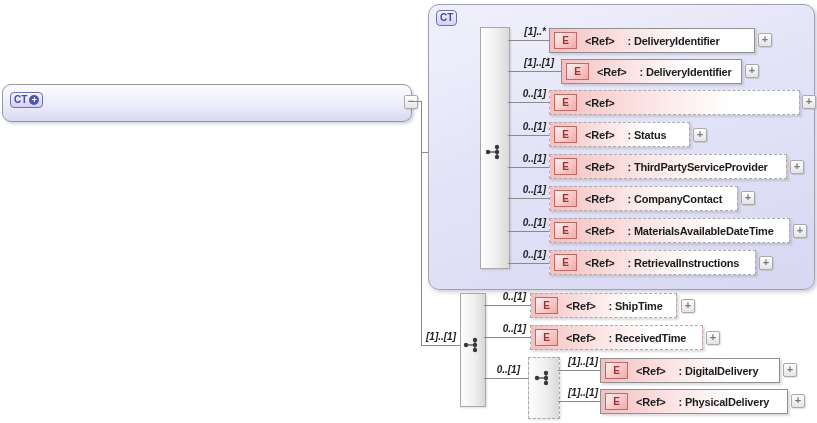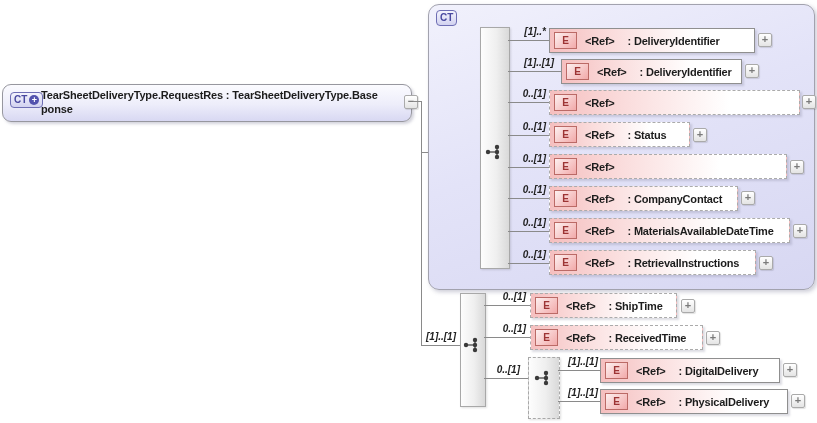--- a/index.html
+++ b/index.html
@@ -76,24 +76,20 @@
 </head>
 <body>
 
 <div class="canvas">
 
   <div class="root-box">
     <span class="ct-badge" style="left:7px;top:7px;">
         <span>CT</span>
         <span class="plusc">+</span>
       </span>
-    <div class="root-label">
-      <div>TearSheetDeliveryType.RequestRes : TearSheetDeliveryType.Base</div>
-      <div>ponse</div>
-    </div>
   </div>
   <div class="expander" style="left:404px;top:95px;">−</div>
 
   <div class="hline" style="left:413px;top:101px;width:9px;"></div>
   <div class="vline" style="left:421px;top:101px;height:244px;"></div>
   <div class="hline" style="left:421px;top:152px;width:59px;"></div>
   <div class="hline" style="left:421px;top:345px;width:39px;"></div>
   <div class="card" style="left:430px;top:139px;width:44px;">[1]..[1]</div>
   <div class="card" style="left:414px;top:331px;width:42px;">[1]..[1]</div>
 
@@ -146,20 +142,21 @@
     <span class="ref">&lt;Ref&gt;</span>
     <span>: Status</span>
   </div>
   <div class="expander" style="left:693px;top:128px;">+</div>
 
   <div class="hline" style="left:508px;top:167px;width:41px;"></div>
   <div class="card" style="left:500px;top:153px;width:46px;">0..[1]</div>
   <div class="el dashed" style="left:549px;top:154px;width:238px;">
     <span class="ebadge">E</span>
     <span class="ref">&lt;Ref&gt;</span>
+    <span>: ThirdPartyServiceProvider</span>
   </div>
   <div class="expander" style="left:790px;top:160px;">+</div>
 
   <div class="hline" style="left:508px;top:198px;width:41px;"></div>
   <div class="card" style="left:500px;top:184px;width:46px;">0..[1]</div>
   <div class="el dashed" style="left:549px;top:186px;width:189px;">
     <span class="ebadge">E</span>
     <span class="ref">&lt;Ref&gt;</span>
     <span>: CompanyContact</span>
   </div>

